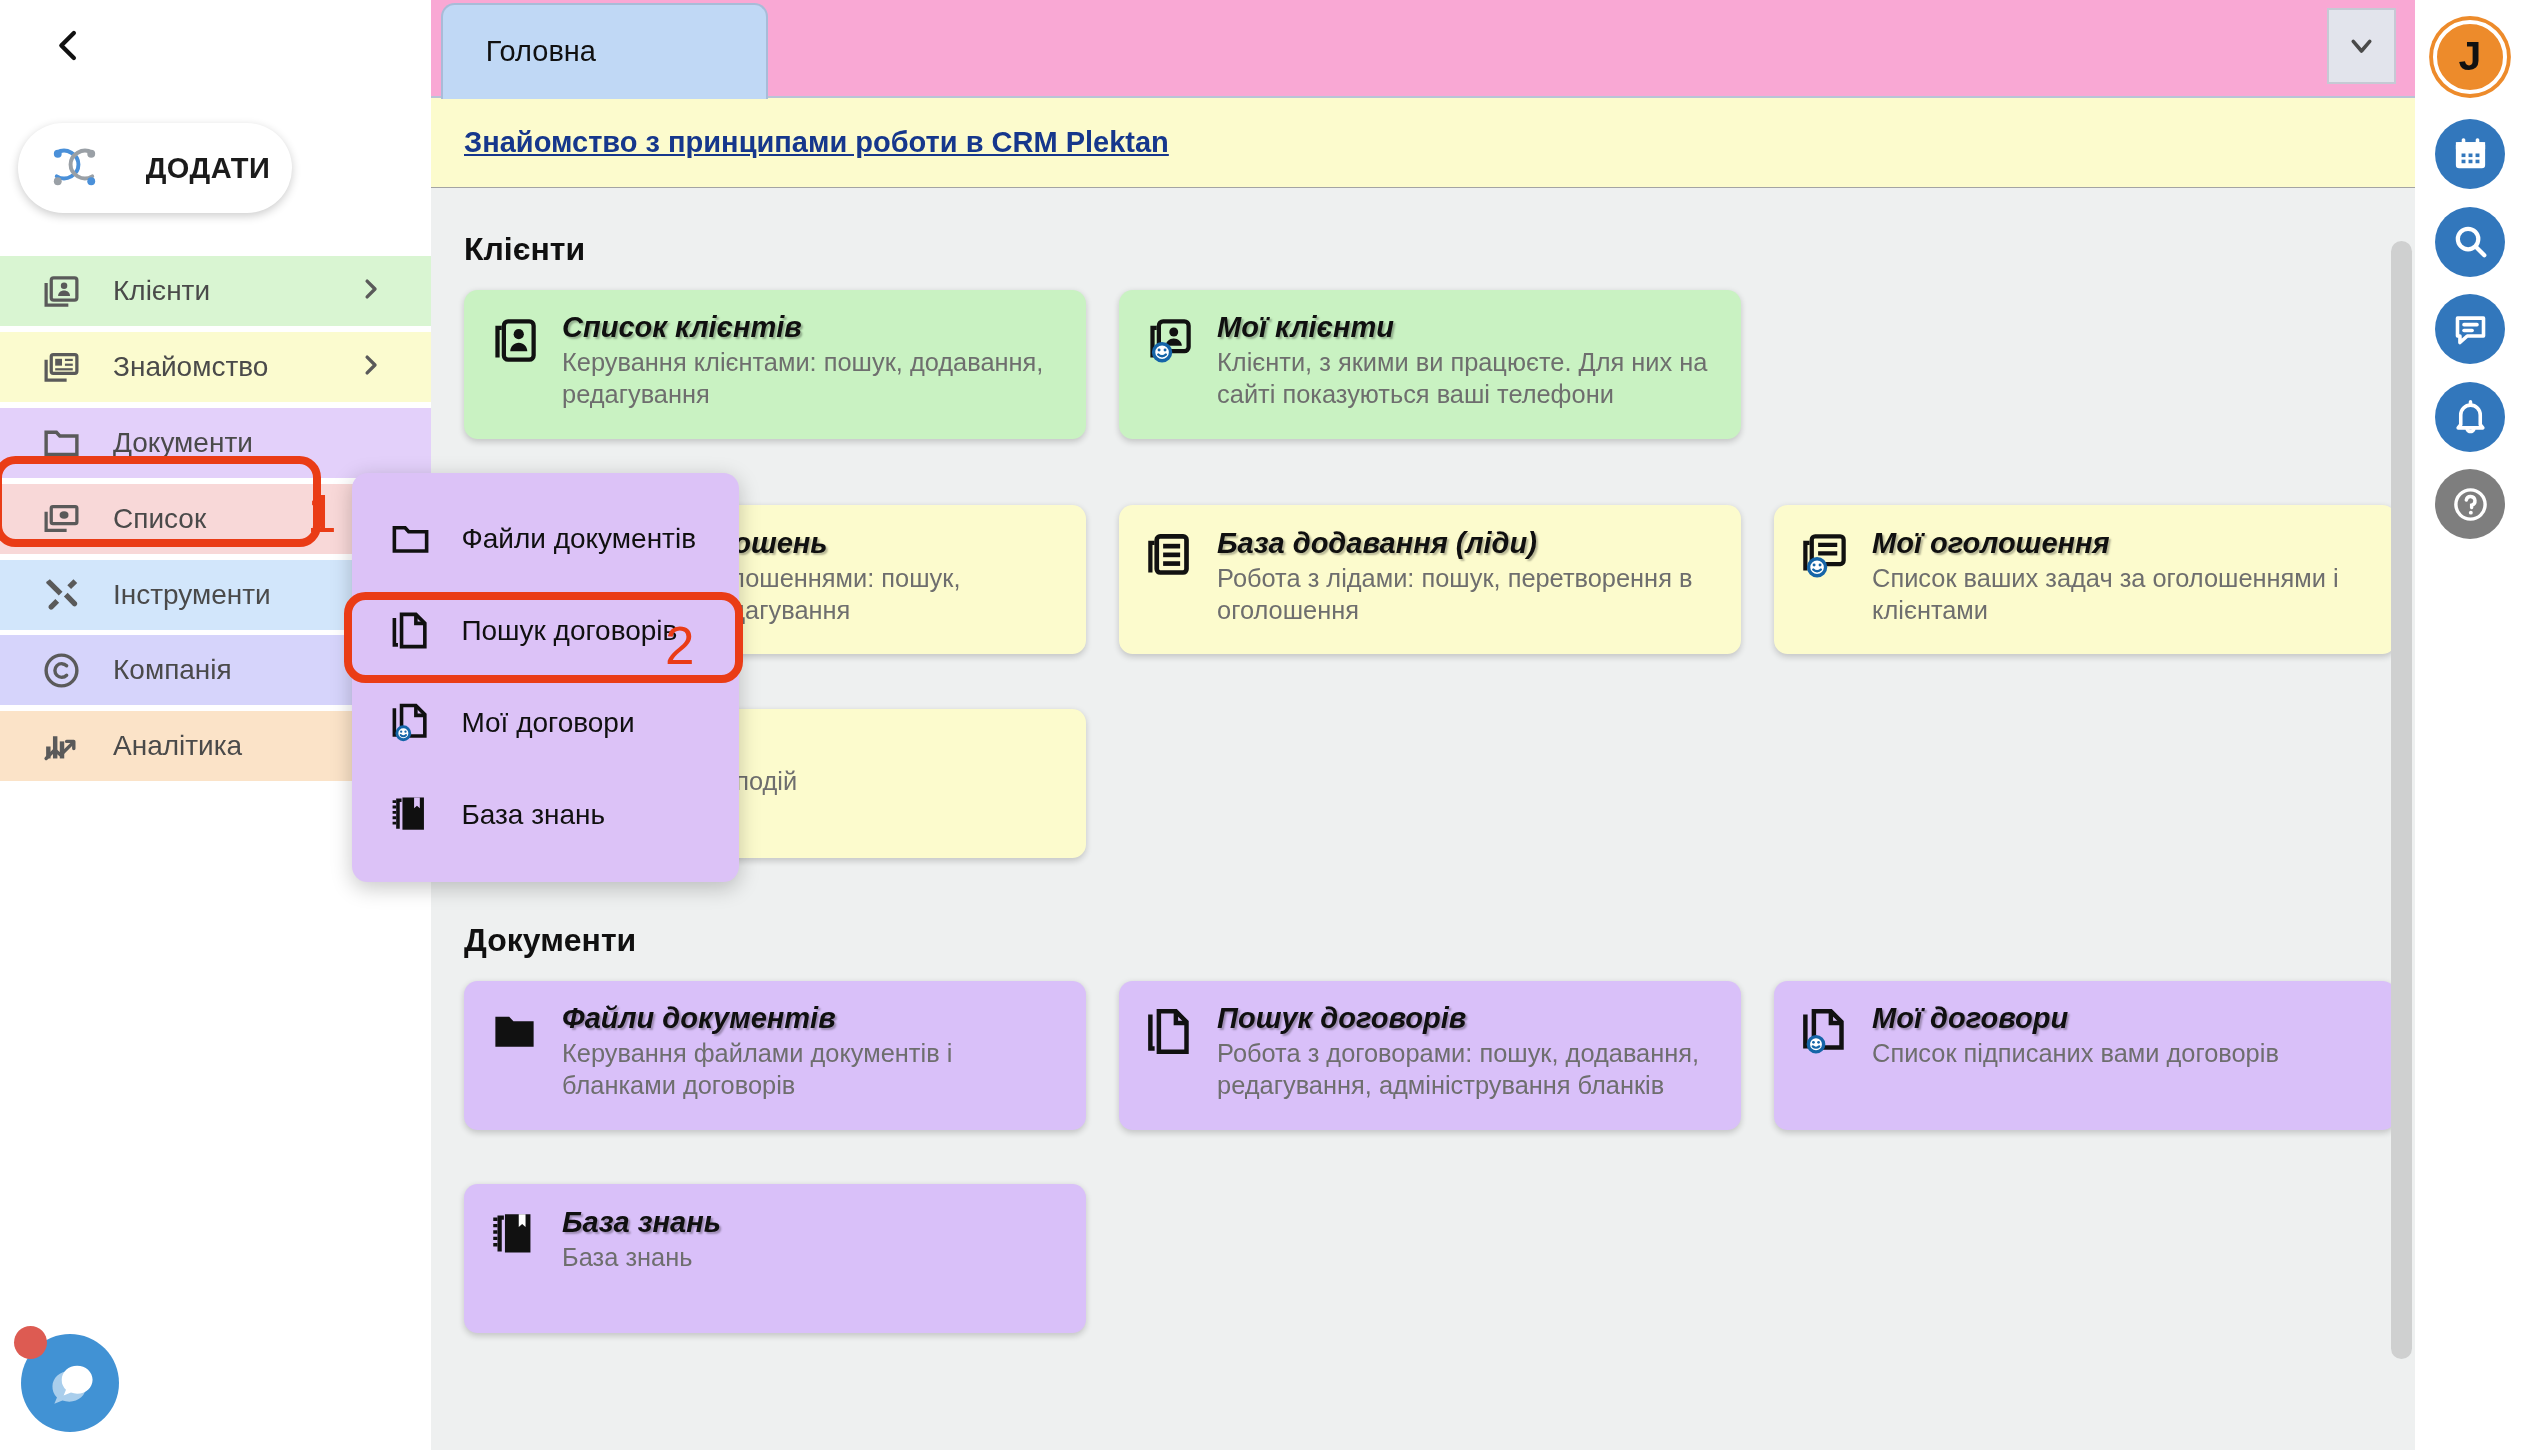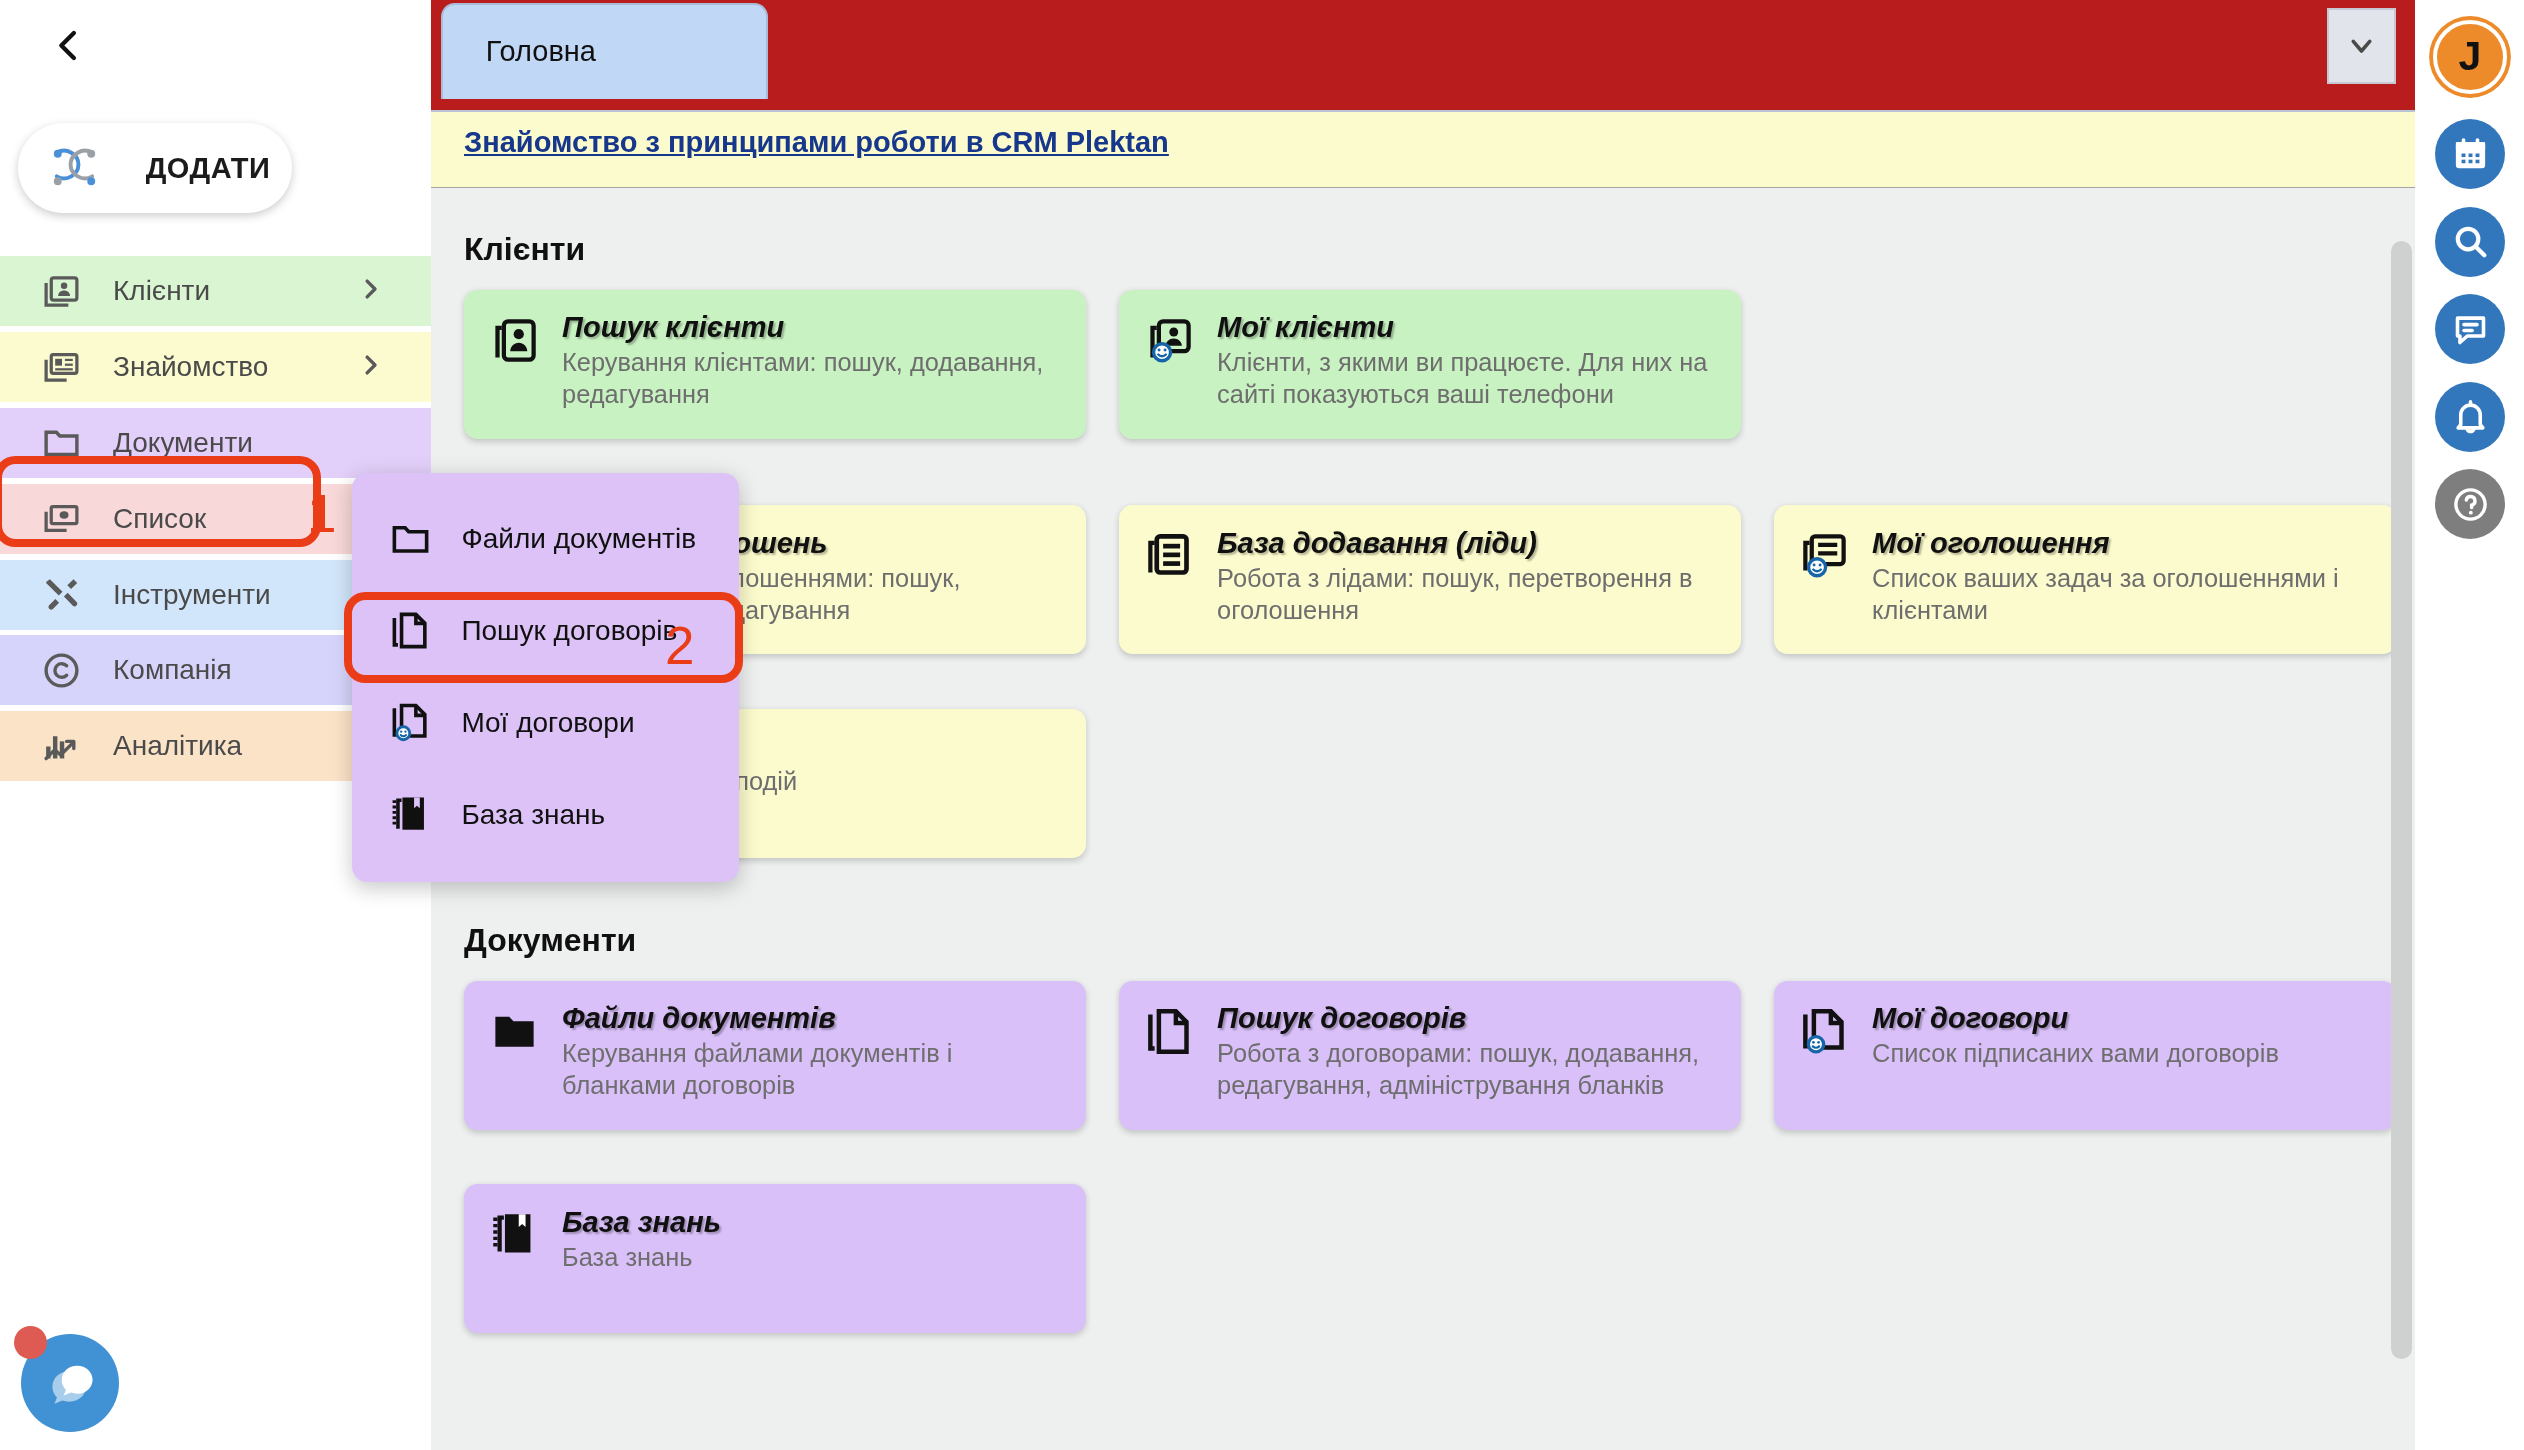--- a/index.html
+++ b/index.html
@@ -92,22 +92,22 @@
     display: flex; align-items: center;
     padding-left: 37px;
     cursor: pointer;
   }
   .dd-item .ic { width: 47px; flex: 0 0 47px; display:flex; align-items:center; }
   .dd-item .tx { margin-left: 25.4px; font-size: 28px; color: #101010; }
 
   
   .tabbar {
     position: absolute;
-    left: 431px; top: 0; width: 1985px; height: 112px;
-    background: #b91c1c;
+    left: 431px; top: 0; width: 1985px; height: 98px;
+    background: #f9a8d4;
     border-bottom: 2px solid #b9c4d6;
     z-index: 10;
   }
   .tab {
     position: absolute; left: 9.8px; top: 2.9px;
     width: 327px; height: 96px;
     background: #c0d8f5;
     border: 2px solid #a8bcd8;
     border-bottom: none;
     border-radius: 13.7px 13.7px 0 0;
@@ -258,21 +258,21 @@
       <div class="card green">
         <div class="c-ic">
           <svg width="51" height="51" viewBox="0 0 24 24" fill="#111">
               <path d="M3 5v15h2V7h1V5H3z"></path>
               <rect x="7" y="3" width="14" height="18" rx="2" fill="none" stroke="#111" stroke-width="2"></rect>
               <circle cx="14" cy="9" r="2.4"></circle>
               <path d="M10 17c0-2.2 1.8-4 4-4s4 1.8 4 4z"></path>
             </svg>
         </div>
         <div class="c-body">
-          <div class="c-title">Пошук клієнти</div>
+          <div class="c-title">Список клієнтів</div>
           <div class="c-desc">Керування клієнтами: пошук, додавання, редагування</div>
         </div>
       </div>
       <div class="card green">
         <div class="c-ic">
           <svg width="51" height="51" viewBox="0 0 24 24" fill="#111">
               <path d="M3 5v15h2V7h1V5H3z"></path>
               <rect x="7" y="3" width="14" height="14" rx="2" fill="none" stroke="#111" stroke-width="2"></rect>
               <circle cx="14" cy="8" r="2.1"></circle>
               <path d="M10.2 14.5c0-2 1.7-3.5 3.8-3.5s3.8 1.5 3.8 3.5z"></path>

